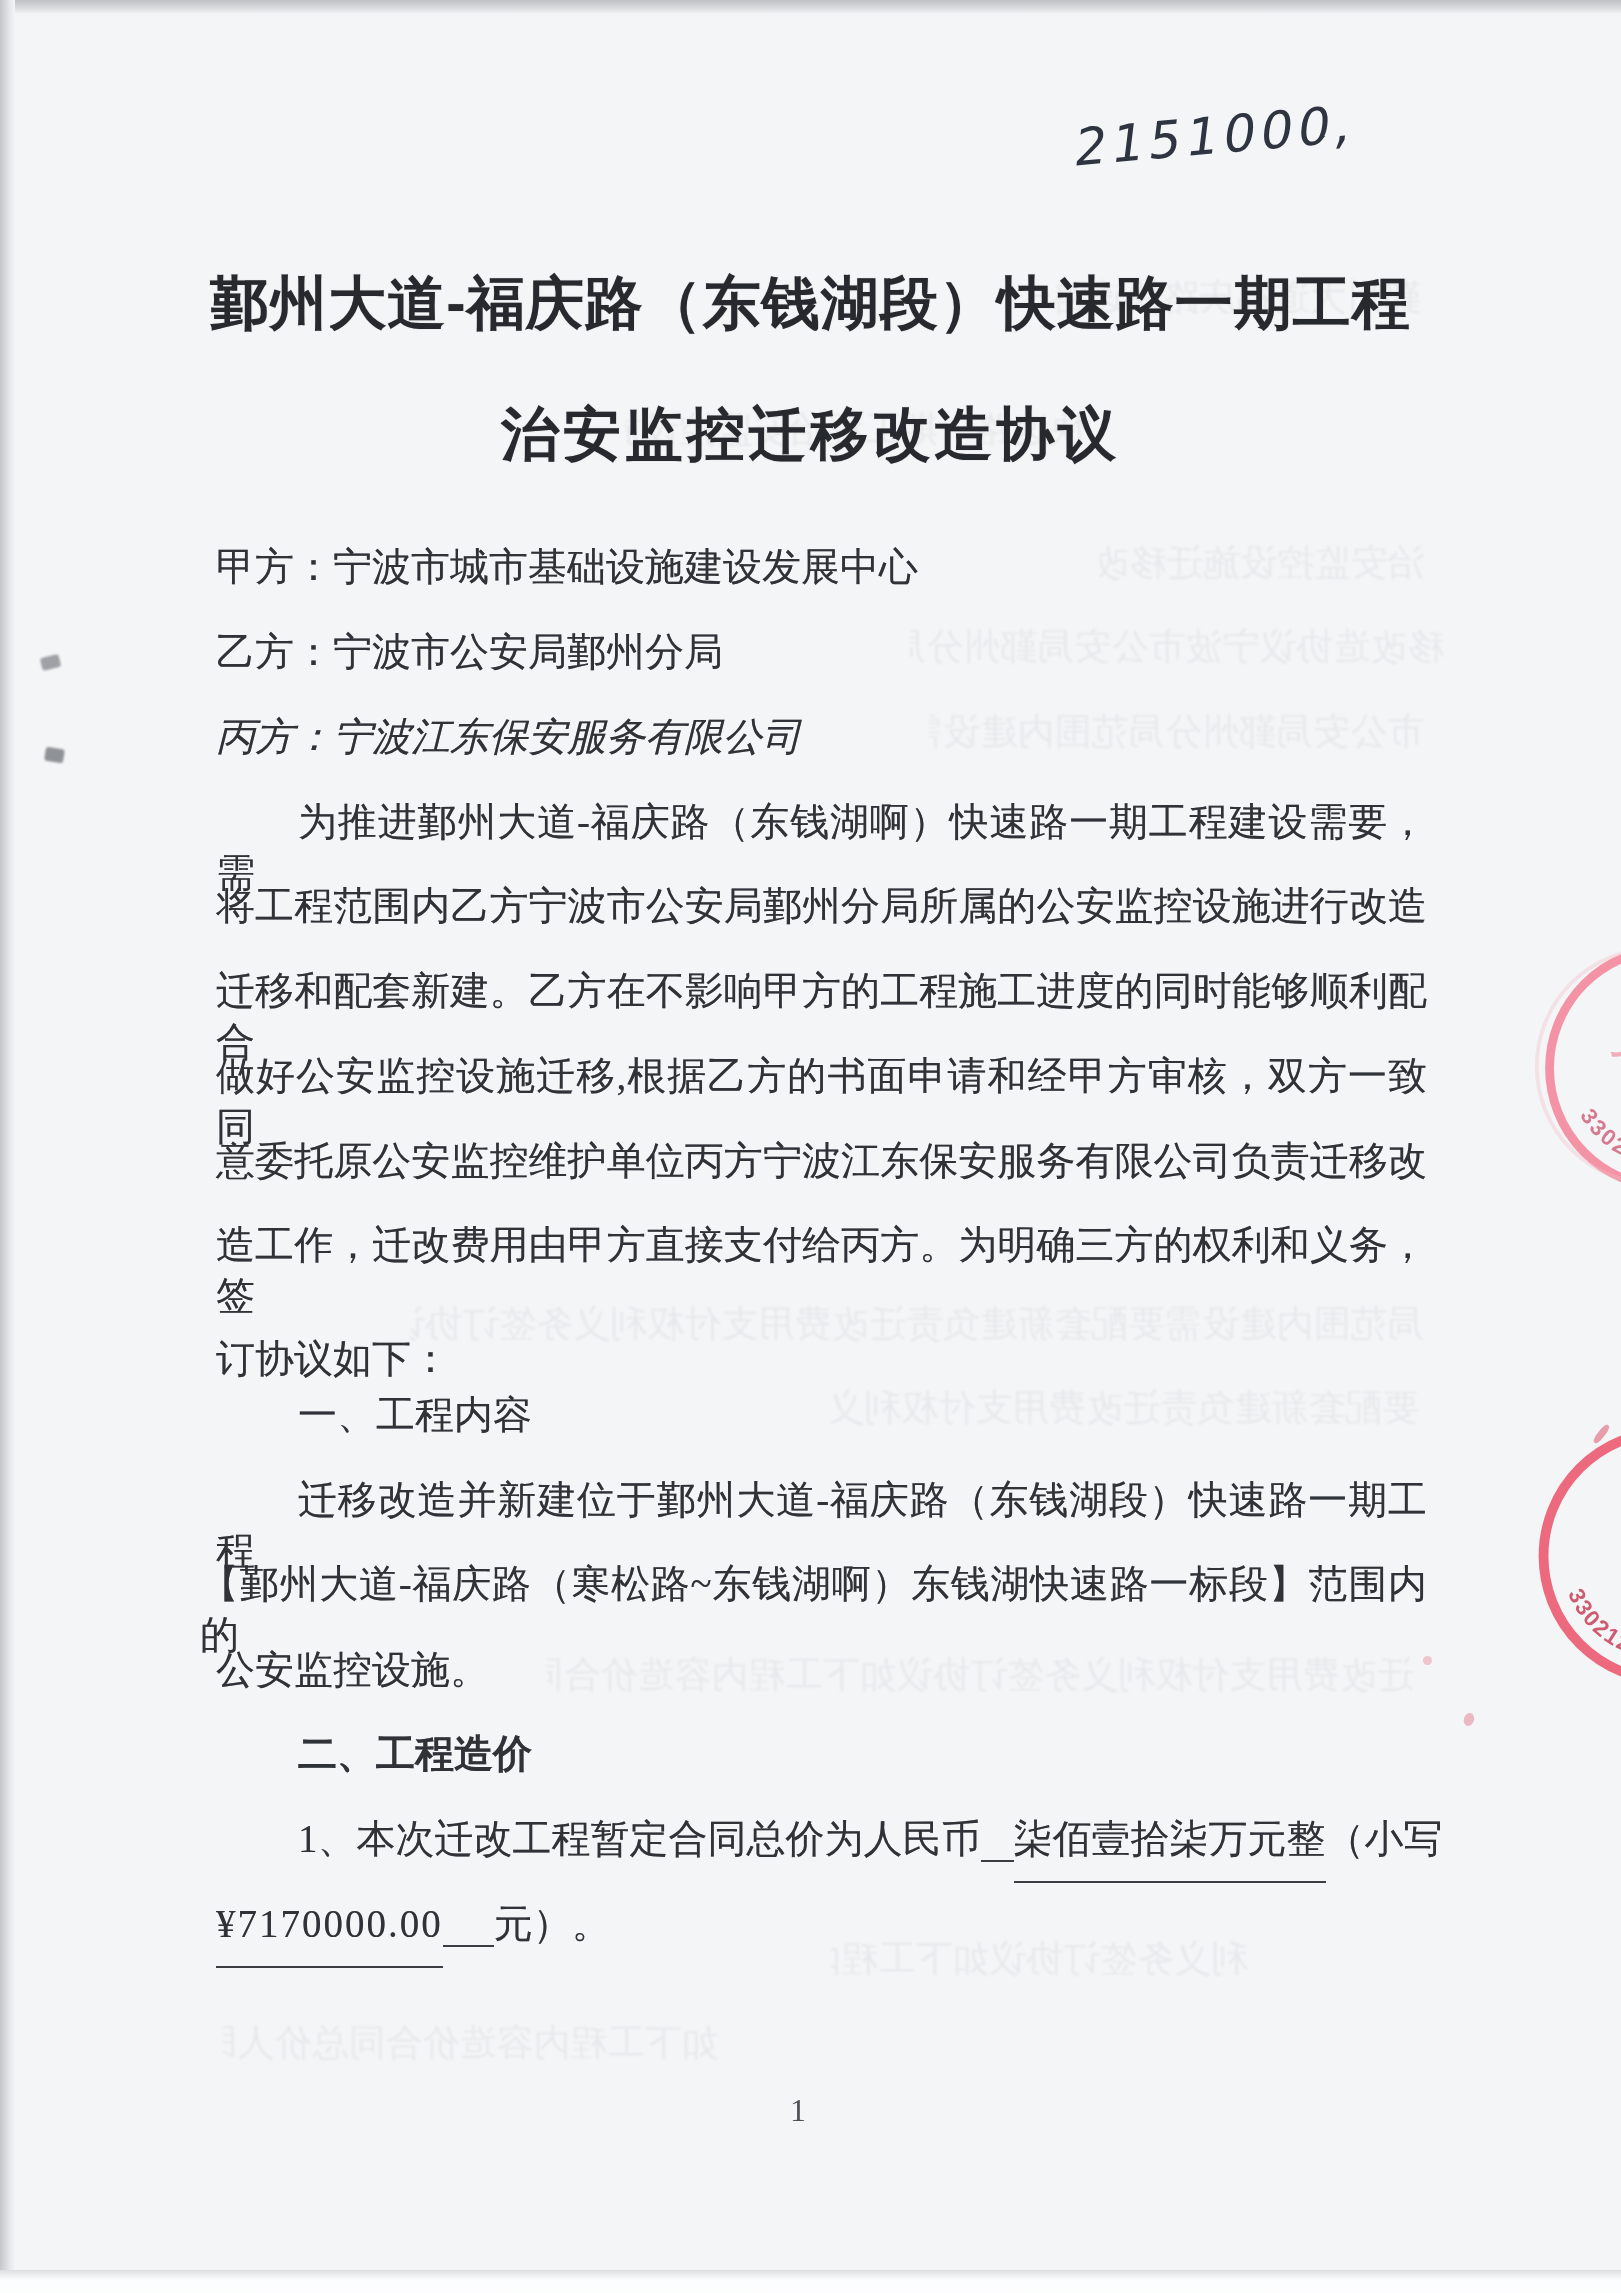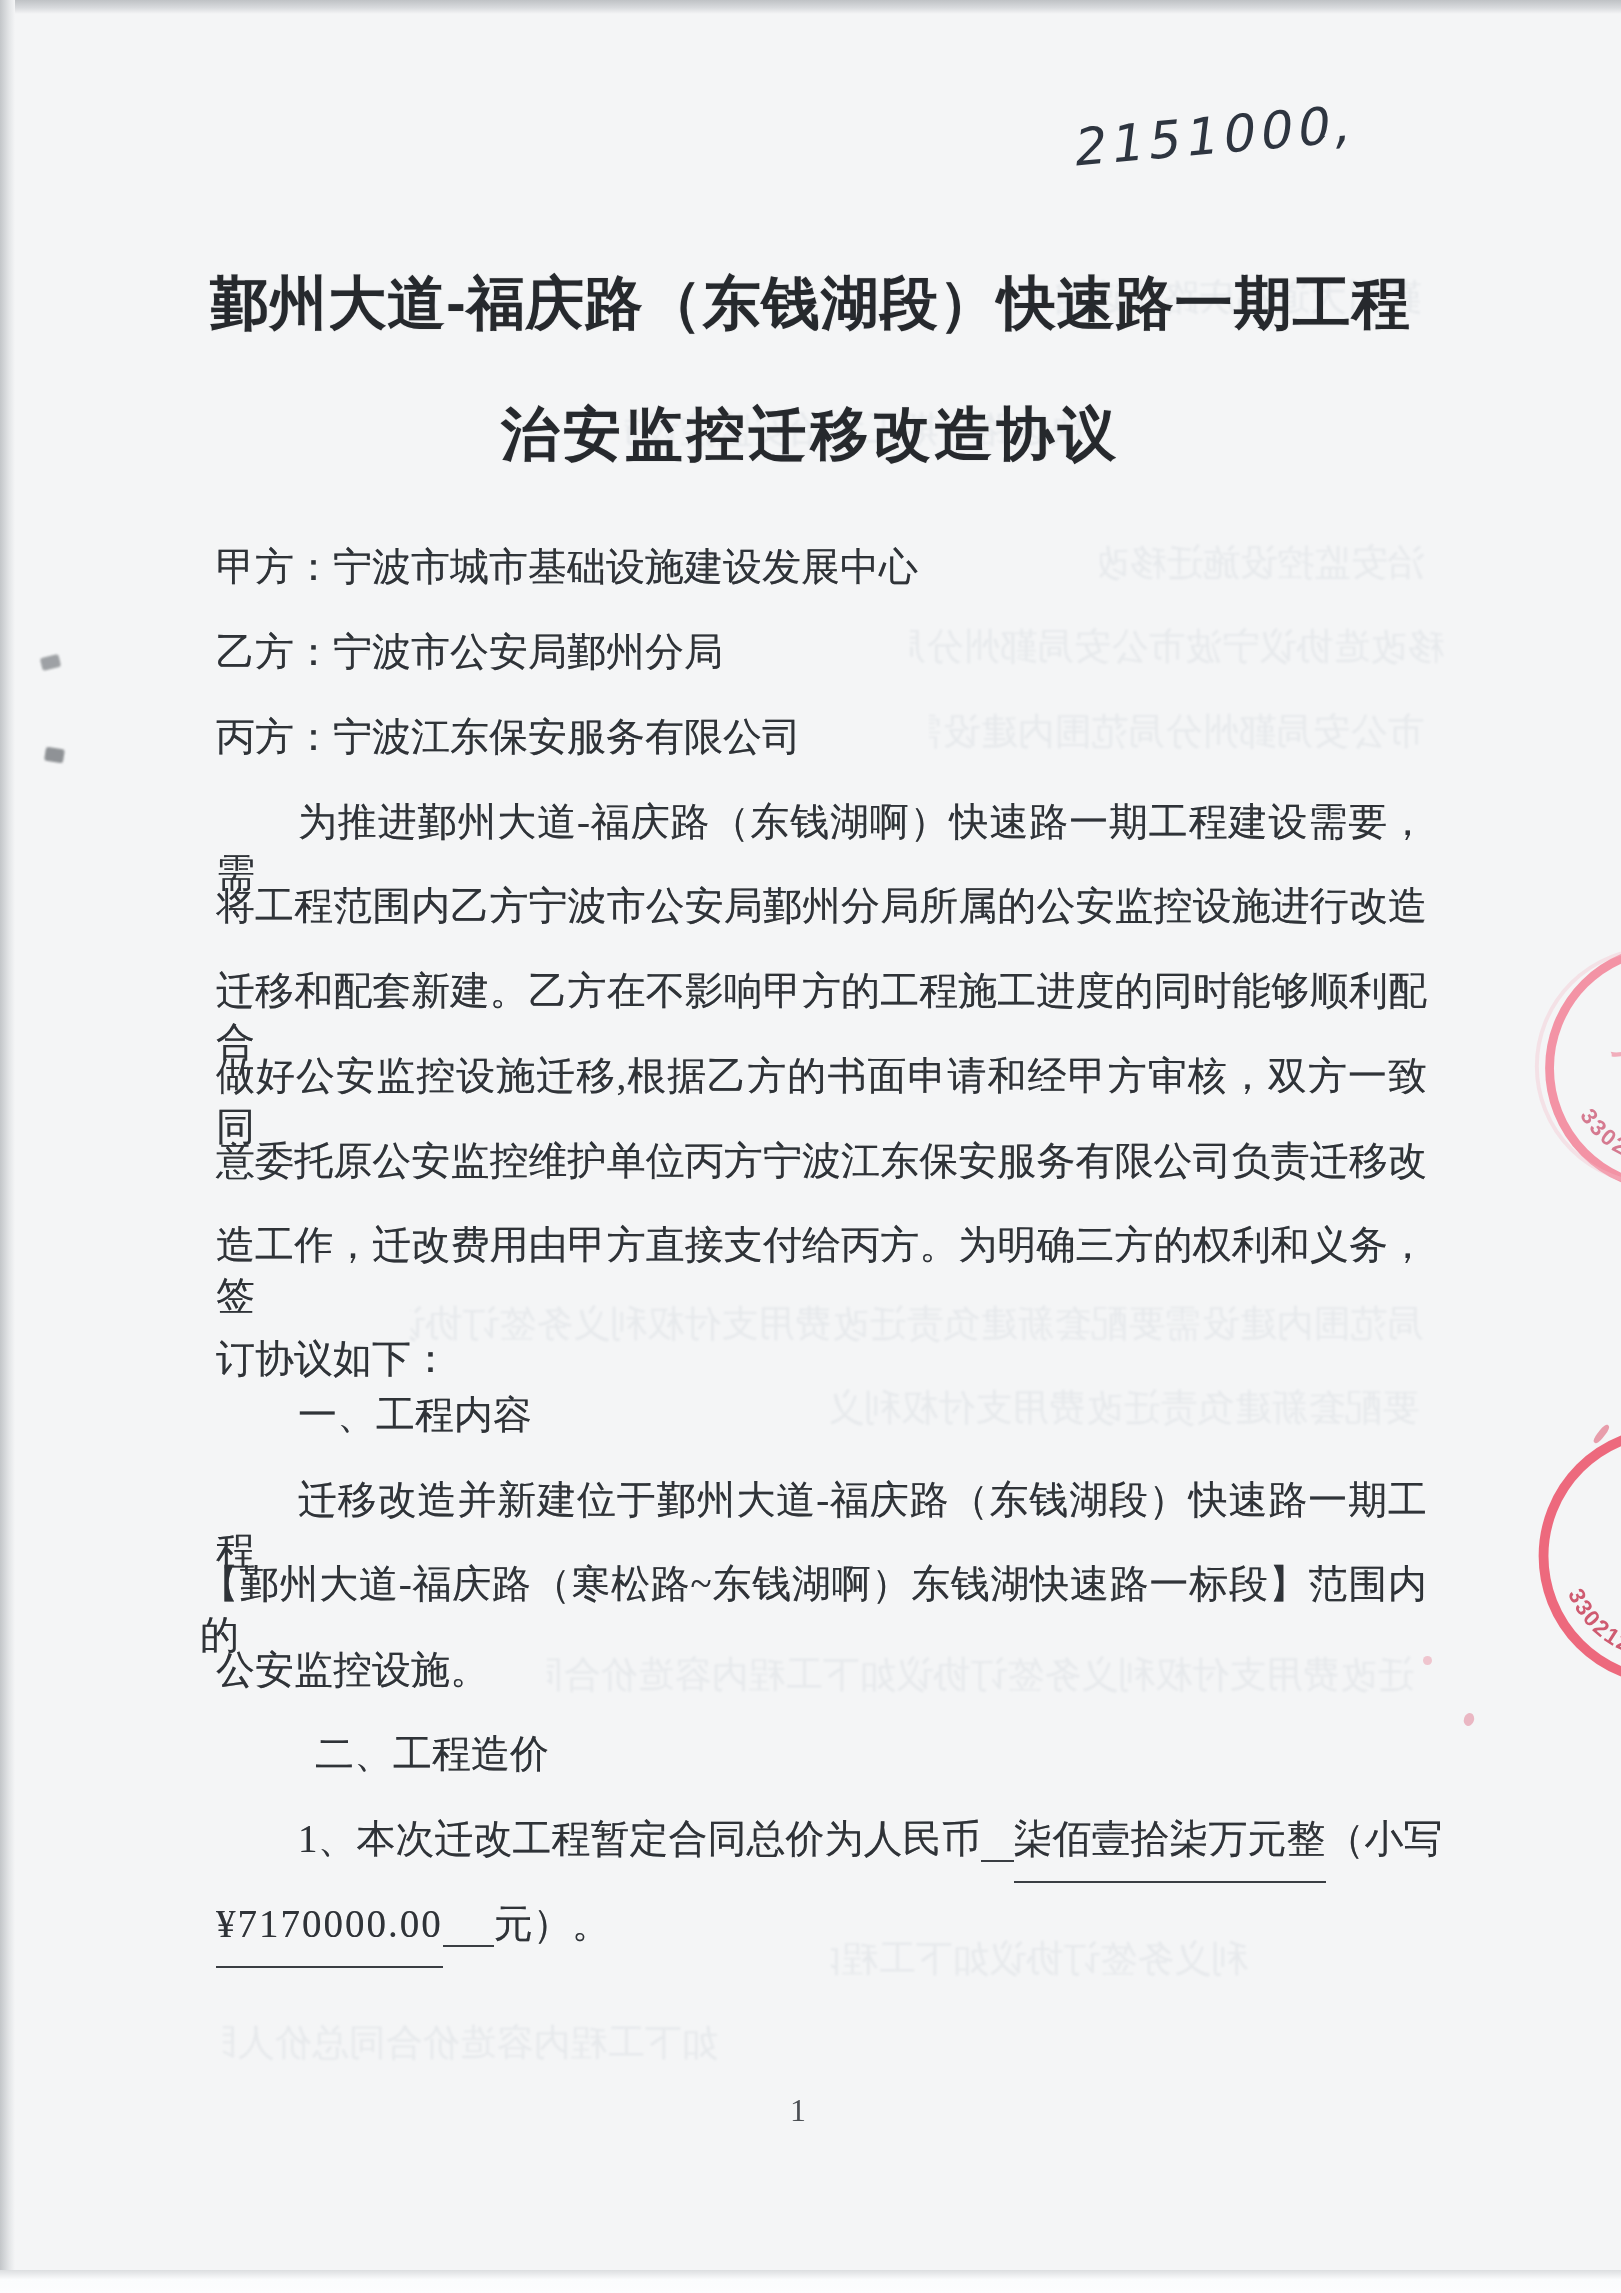--- a/index.html
+++ b/index.html
@@ -94,36 +94,36 @@
   <div class="handwrite">
     <span class="hw-main">2151000,</span>
     <span class="hw-tick">´</span>
   </div>
 
   <div id="title1" class="title-line">鄞州大道-福庆路（东钱湖段）快速路一期工程</div>
   <div id="title2" class="title-line">治安监控迁移改造协议</div>
 
   <div class="bline" style="top:541px;"><span>甲方：</span><span>宁波市城市基础设施建设发展中心</span></div>
   <div class="bline" style="top:626px;"><span>乙方：</span><span>宁波市公安局鄞州分局</span></div>
-  <div class="bline" style="top:711px;"><span>丙方：</span><span>宁波江东保安服务有限公司</span></div>
+  <div class="bline" style="top:711px;font-style:italic;"><span>丙方：</span><span>宁波江东保安服务有限公司</span></div>
 
   <div class="bline just ind" style="top:796px;">为推进鄞州大道-福庆路（东钱湖啊）快速路一期工程建设需要，需</div>
   <div class="bline just" style="top:880px;">将工程范围内乙方宁波市公安局鄞州分局所属的公安监控设施进行改造</div>
   <div class="bline just" style="top:965px;">迁移和配套新建。乙方在不影响甲方的工程施工进度的同时能够顺利配合</div>
   <div class="bline just" style="top:1050px;">做好公安监控设施迁移,根据乙方的书面申请和经甲方审核，双方一致同</div>
   <div class="bline just" style="top:1135px;font-family:Liberation Serif, serif;">意委托原公安监控维护单位丙方宁波江东保安服务有限公司负责迁移改</div>
   <div class="bline just" style="top:1219px;">造工作，迁改费用由甲方直接支付给丙方。为明确三方的权利和义务，签</div>
   <div class="bline" style="top:1305px;margin-top:28px;">订协议如下：</div>
 
   <div class="bline" style="top:1389px;left:298px;width:1129px;">一、工程内容</div>
   <div class="bline just ind" style="top:1474px;">迁移改造并新建位于鄞州大道-福庆路（东钱湖段）快速路一期工程</div>
   <div class="bline just" style="top:1558px;left:200px;width:1227px;">【鄞州大道-福庆路（寒松路~东钱湖啊）东钱湖快速路一标段】范围内的</div>
   <div class="bline" style="top:1644px;">公安监控设施。</div>
 
-  <div class="bline" style="top:1728px;left:315px;width:1129px;">二、工程造价</div>
+  <div class="bline" style="top:1728px;left:298px;width:1129px;font-weight:bold;">二、工程造价</div>
   <div class="bline" style="top:1813px;text-indent:82px;"><span>1、本次迁改工程暂定合同总价为人民币</span><span class="usp"></span><span class="u">柒佰壹拾柒万元整</span><span>（小写</span></div>
   <div class="bline" style="top:1898px;"><span class="u figures">¥7170000.00</span><span class="usp2"></span><span>元）。</span></div>
 
   <div class="pagenum">1</div>
 
   <svg id="stamp1" class="stamp" width="274" height="294" viewBox="0 0 280 300">
     <circle cx="143" cy="142" r="122" fill="none" stroke="#f28da0" stroke-width="9" opacity="0.95"></circle>
     <circle cx="128" cy="140" r="120" fill="none" stroke="#f3bcc8" stroke-width="4" opacity="0.35"></circle>
     <text x="92" y="138" font-size="58" fill="#f095a8" opacity="0.75" font-family="Liberation Sans, DejaVu Sans, sans-serif" transform="rotate(42 110 120)">丹</text>
     <path id="arc1" d="M 52 190 A 98 98 0 0 0 150 240" fill="none"></path>

